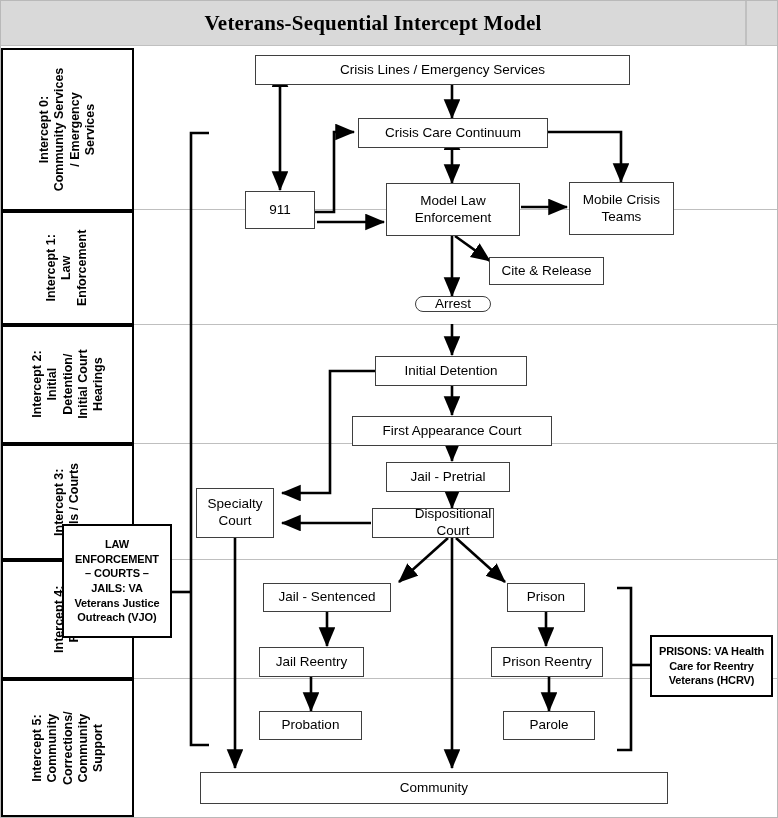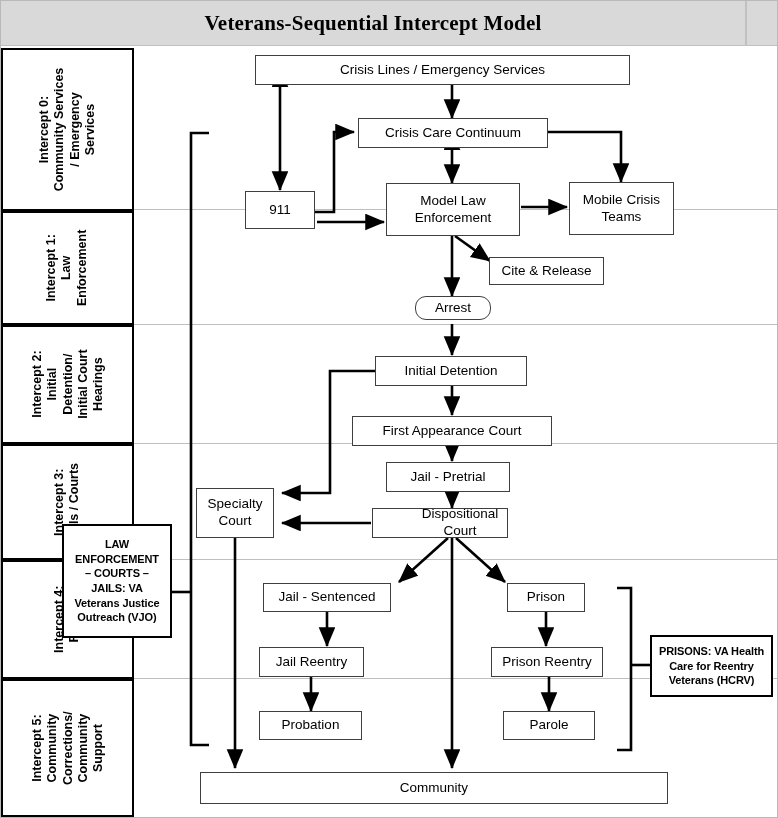--- a/index.html
+++ b/index.html
@@ -241,42 +241,42 @@
 
   <div class="node" style="left:569px;top:182px;width:105px;height:53px;flex-direction:column;">
     <span class="txt">Mobile Crisis</span>
     <span class="txt">Teams</span>
   </div>
 
   <div class="node" style="left:489px;top:257px;width:115px;height:28px;">
     <span class="txt">Cite &amp; Release</span>
   </div>
 
-  <div class="node" style="left:415px;top:296px;width:76px;height:24px;border-radius:11px;">
+  <div class="node" style="left:415px;top:296px;width:76px;height:16px;border-radius:11px;">
     <span class="txt">Arrest</span>
   </div>
 
   <div class="node" style="left:375px;top:356px;width:152px;height:30px;">
     <span class="txt">Initial Detention</span>
   </div>
 
   <div class="node" style="left:352px;top:416px;width:200px;height:30px;">
     <span class="txt">First Appearance Court</span>
   </div>
 
   <div class="node" style="left:386px;top:462px;width:124px;height:30px;">
     <span class="txt">Jail - Pretrial</span>
   </div>
 
   <div class="node" style="left:196px;top:488px;width:78px;height:50px;flex-direction:column;">
     <span class="txt">Specialty</span>
     <span class="txt">Court</span>
   </div>
 
-  <div class="node" style="left:372px;top:508px;width:136px;height:30px;padding-left:44px;">
+  <div class="node" style="left:372px;top:508px;width:122px;height:30px;padding-left:44px;">
     <span class="txt">Dispositional Court</span>
   </div>
 
   <div class="node" style="left:263px;top:583px;width:128px;height:29px;">
     <span class="txt">Jail - Sentenced</span>
   </div>
 
   <div class="node" style="left:507px;top:583px;width:78px;height:29px;">
     <span class="txt">Prison</span>
   </div>

